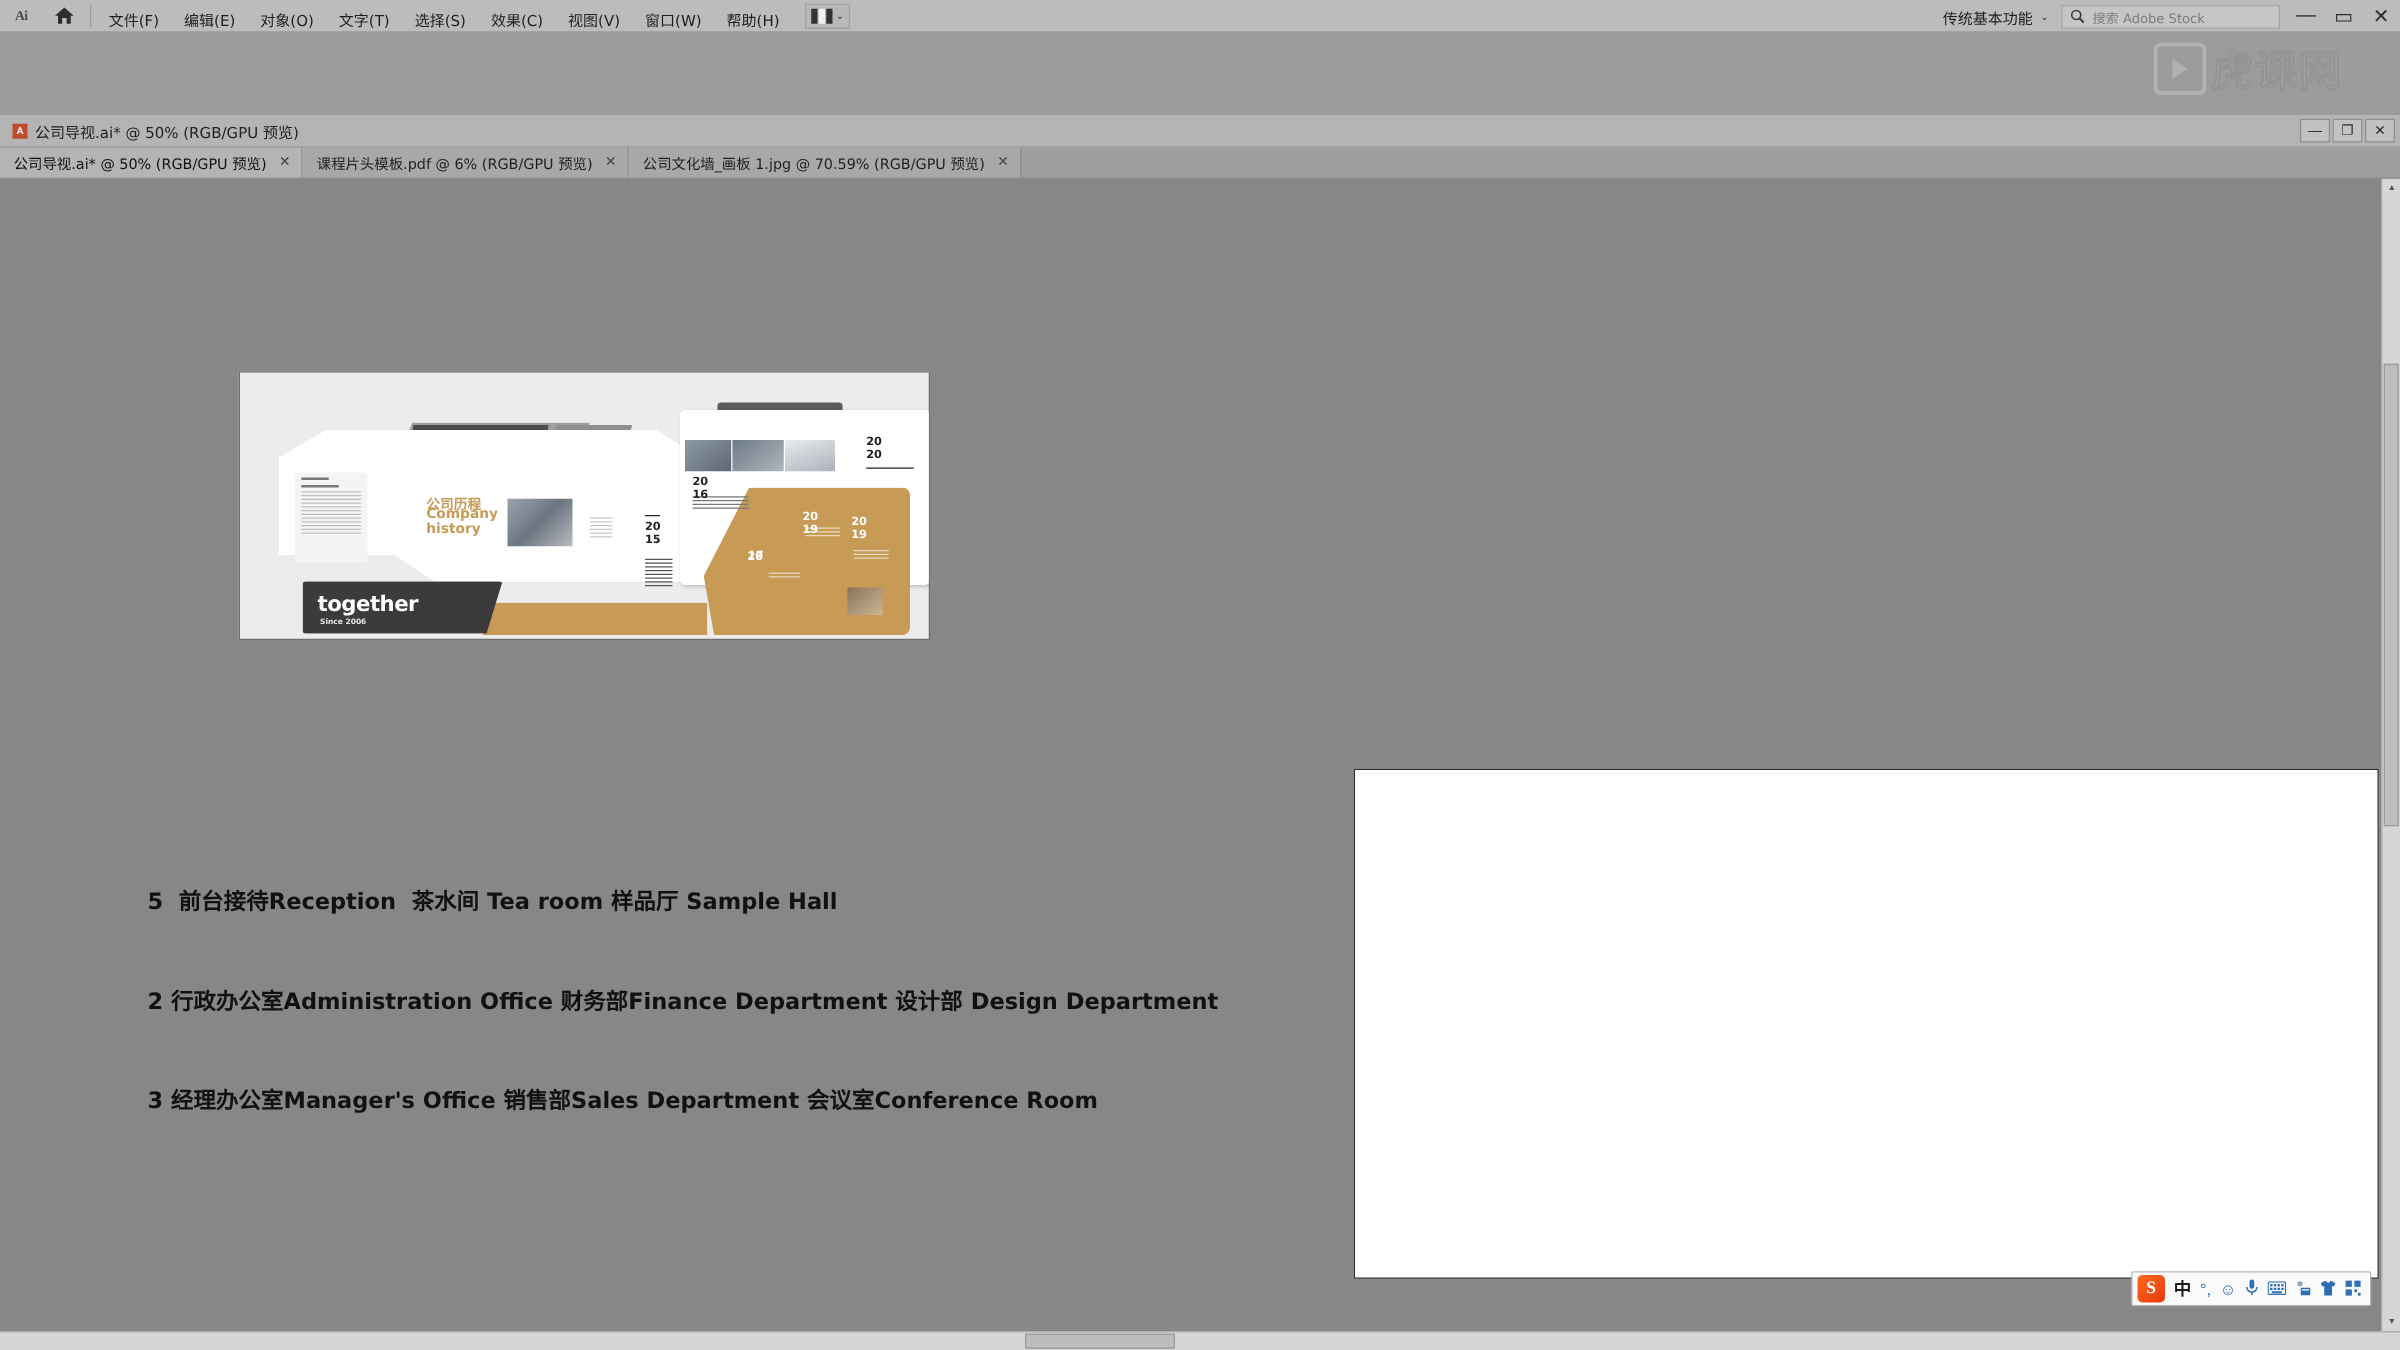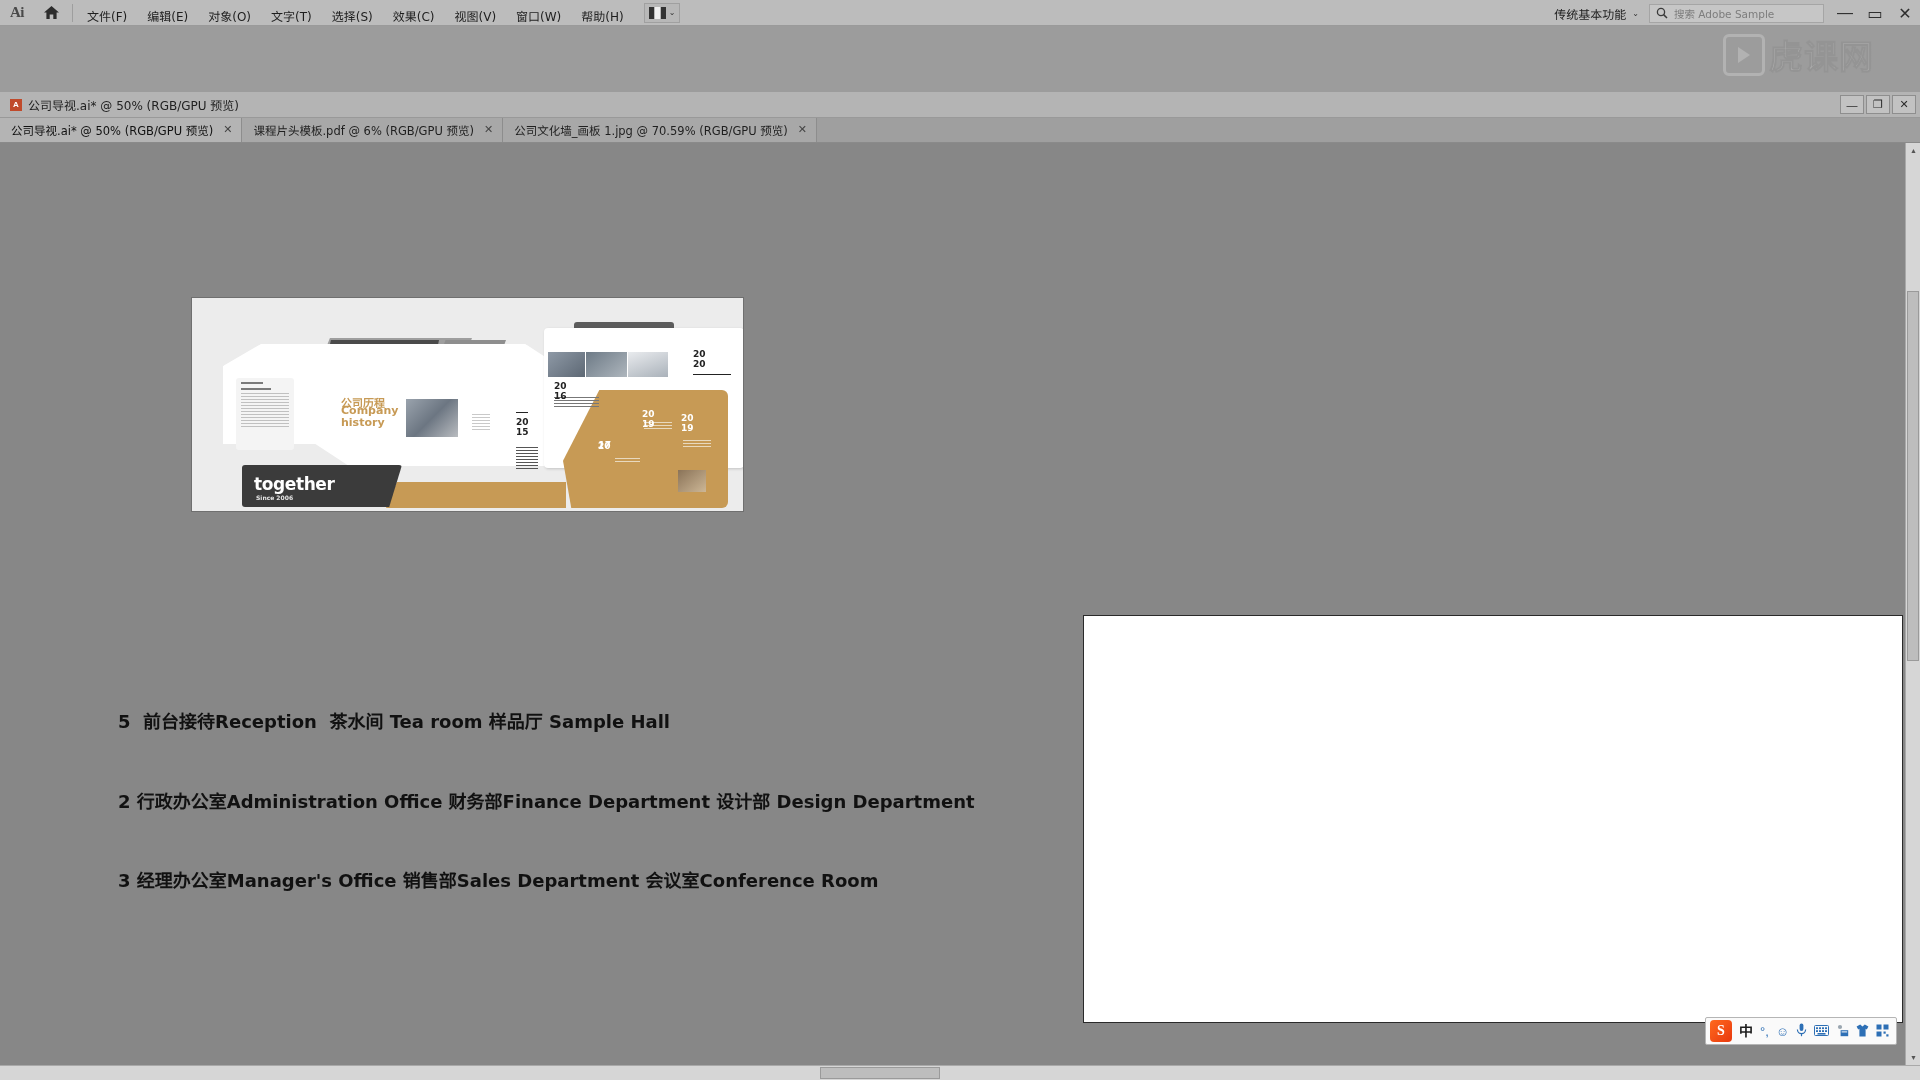--- a/index.html
+++ b/index.html
@@ -12,21 +12,21 @@
 
   
   .app-menubar{
     position:absolute; left:0; top:0; width:1920px; height:26px;
     background:#bcbcbc;
     display:flex; align-items:center;
     border-bottom:1px solid #9a9a9a;
   }
   .ai-logo{
     width:34px; height:26px; display:flex; align-items:center; justify-content:center;
-    font-weight:bold; font-size:15px; color:#4a4a4a; letter-spacing:-0.5px;
+    font-weight:bold; font-size:11px; color:#4a4a4a; letter-spacing:-0.5px;
     font-family:"Liberation Serif", serif;
   }
   .home-btn{
     width:34px; height:26px; display:flex; align-items:center; justify-content:center;
   }
   .menu-sep{ width:1px; height:18px; background:#9e9e9e; margin:0 4px; }
   .menu-items{ display:flex; align-items:center; height:26px; }
   .menu-item{
     padding:4px 10px; height:26px; line-height:26px;
     font-size:12px; color:#1e1e1e; white-space:nowrap;
@@ -318,21 +318,21 @@
   <div class="menubar-right">
     <div class="workspace-switch">
       <span>传统基本功能</span>
       <span class="caret">⌄</span>
     </div>
     <div class="stock-search">
       <svg width="12" height="12" viewBox="0 0 12 12">
         <circle cx="5" cy="5" r="3.6" fill="none" stroke="#3a3a3a" stroke-width="1.3"></circle>
         <line x1="7.6" y1="7.6" x2="11" y2="11" stroke="#3a3a3a" stroke-width="1.5"></line>
       </svg>
-      <span class="ph">搜索 Adobe Sample</span>
+      <span class="ph">搜索 Adobe Stock</span>
     </div>
     <div class="win-ctrls">
       <div class="win-btn">—</div>
       <div class="win-btn">▭</div>
       <div class="win-btn close">✕</div>
     </div>
   </div>
 </div>
 
 <div class="app-band">

